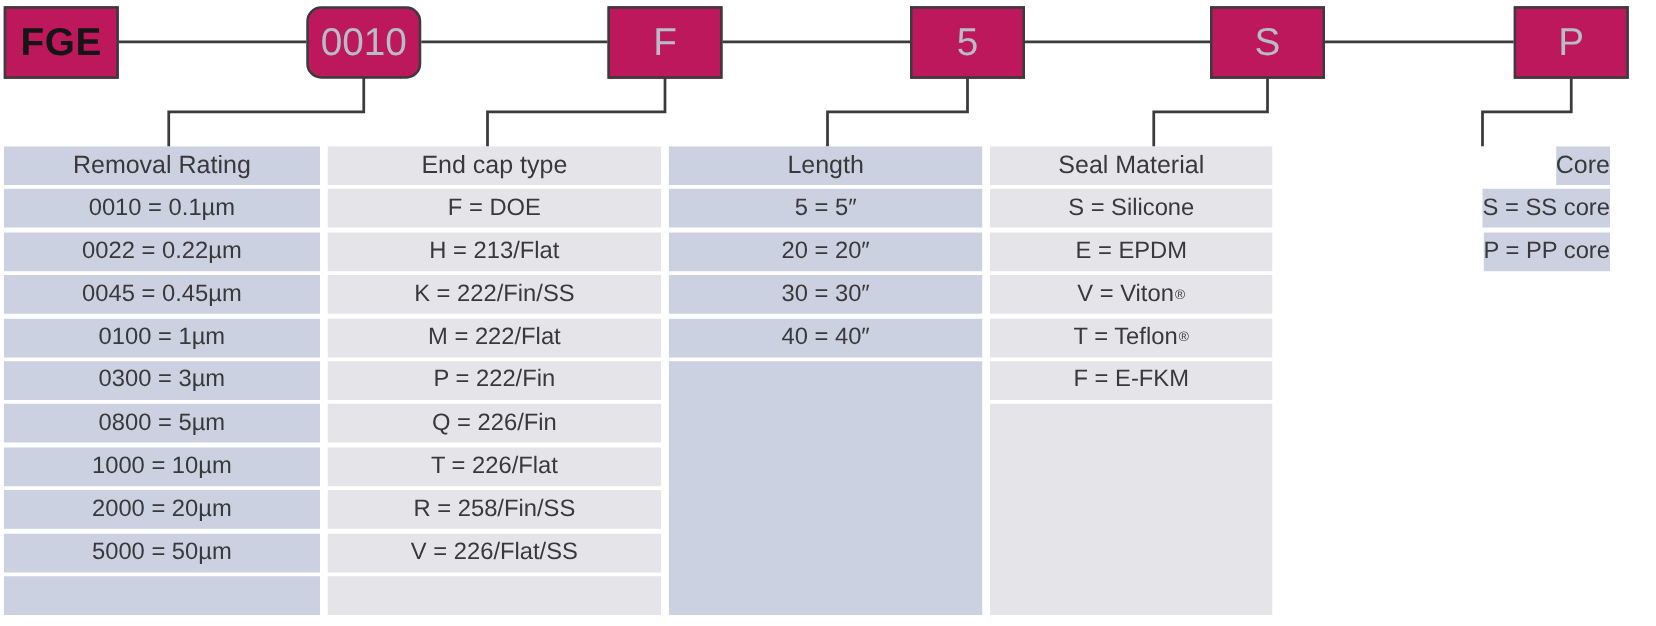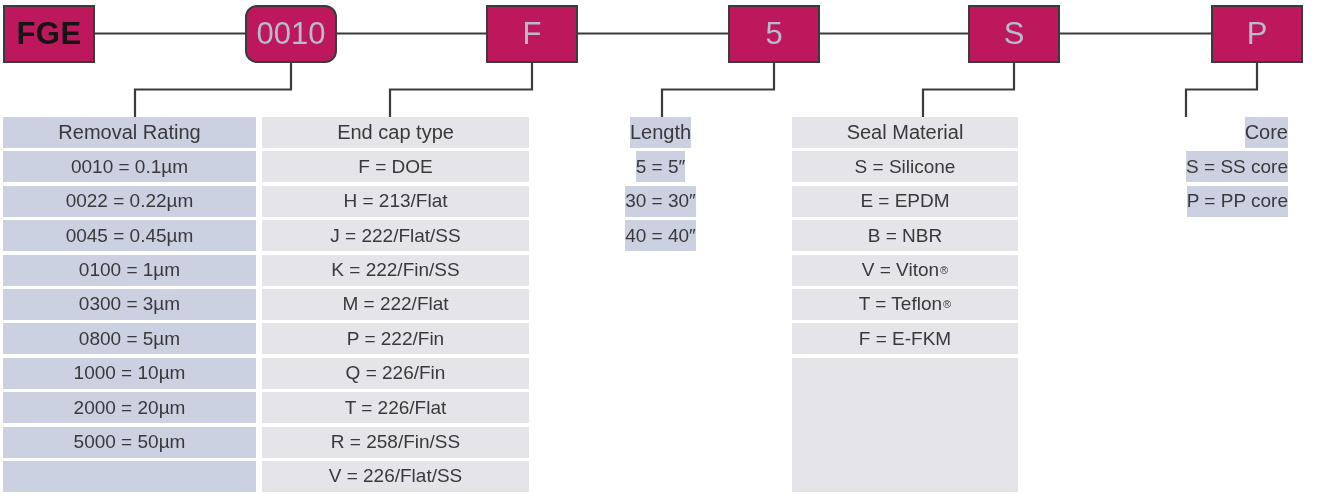--- a/index.html
+++ b/index.html
@@ -15,21 +15,21 @@
     font-size:31px; color:#b6bcc8; z-index:2;
   }
   .codebox.brand { font-weight:bold; color:#151515; letter-spacing:0.5px; }
   .connectors { position:absolute; left:0; top:0; z-index:1; }
 
   
   .table-area { position:absolute; left:3px; top:117px; display:flex; gap:6px; }
   .col { display:flex; flex-direction:column; gap:3.4px; height:375px; overflow:hidden; }
   .col:nth-child(1) { width:253px; }
   .col:nth-child(2) { width:267px; }
-  .col:nth-child(3) { width:251px;align-items:center; }
+  .col:nth-child(3) { width:251px; }
   .col:nth-child(4) { width:226px; }
   .col:nth-child(5) { width:264px;align-items:flex-end; }
   .cell {
     flex:0 0 31px; display:flex; align-items:center; justify-content:center;
     font-size:19px; color:#39393b; white-space:nowrap;
   }
   .col.blue .cell { background:#cbd1e0; }
   .col.gray .cell { background:#e5e5e9; }
   .cell.header { font-size:20px; }
   .cell.filler { flex:1 1 auto; }
@@ -71,42 +71,41 @@
         <div class="cell">0800 = 5µm</div>
         <div class="cell">1000 = 10µm</div>
         <div class="cell">2000 = 20µm</div>
         <div class="cell">5000 = 50µm</div>
         <div class="cell filler"></div>
       </div>
       <div class="col gray">
         <div class="cell header">End cap type</div>
         <div class="cell">F = DOE</div>
         <div class="cell">H = 213/Flat</div>
-        <div class="cell">J = 222/Flat/SS</div>
         <div class="cell">K = 222/Fin/SS</div>
         <div class="cell">M = 222/Flat</div>
         <div class="cell">P = 222/Fin</div>
         <div class="cell">Q = 226/Fin</div>
         <div class="cell">T = 226/Flat</div>
         <div class="cell">R = 258/Fin/SS</div>
         <div class="cell">V = 226/Flat/SS</div>
         <div class="cell filler"></div>
       </div>
       <div class="col blue">
         <div class="cell header">Length</div>
         <div class="cell">5 = 5″</div>
+        <div class="cell">20 = 20″</div>
         <div class="cell">30 = 30″</div>
         <div class="cell">40 = 40″</div>
         <div class="cell filler"></div>
       </div>
       <div class="col gray">
         <div class="cell header">Seal Material</div>
         <div class="cell">S = Silicone</div>
         <div class="cell">E = EPDM</div>
-        <div class="cell">B = NBR</div>
         <div class="cell">V = Viton<sup>®</sup></div>
         <div class="cell">T = Teflon<sup>®</sup></div>
         <div class="cell">F = E-FKM</div>
         <div class="cell filler"></div>
       </div>
       <div class="col blue">
         <div class="cell header">Core</div>
         <div class="cell">S = SS core</div>
         <div class="cell">P = PP core</div>
         <div class="cell filler"></div>

